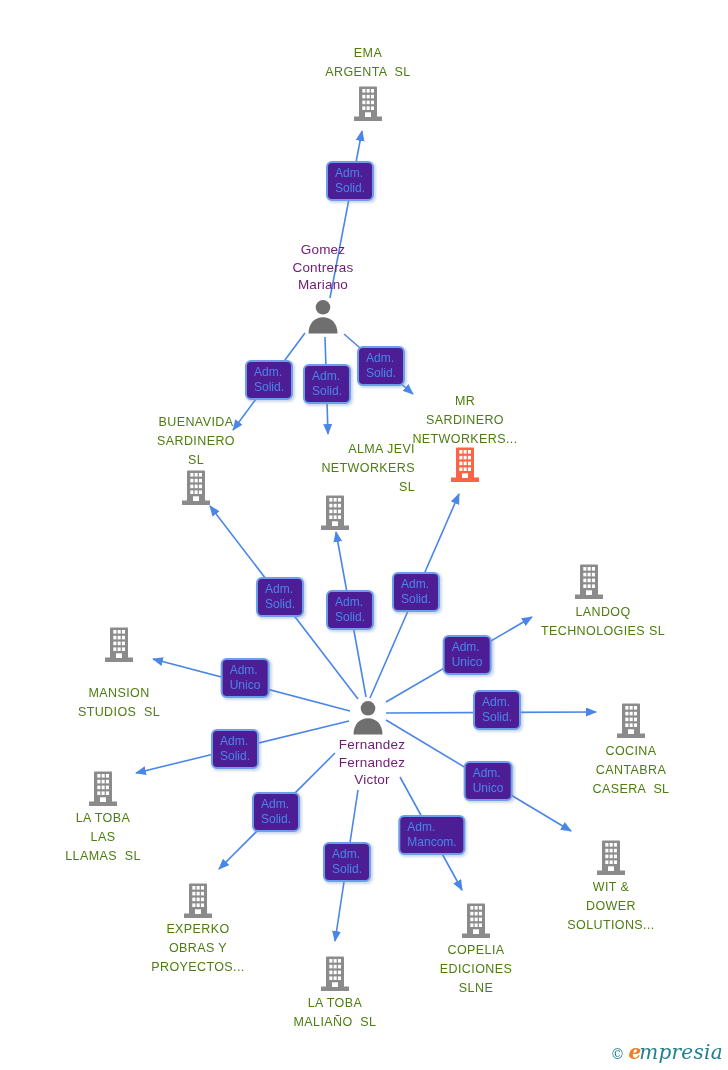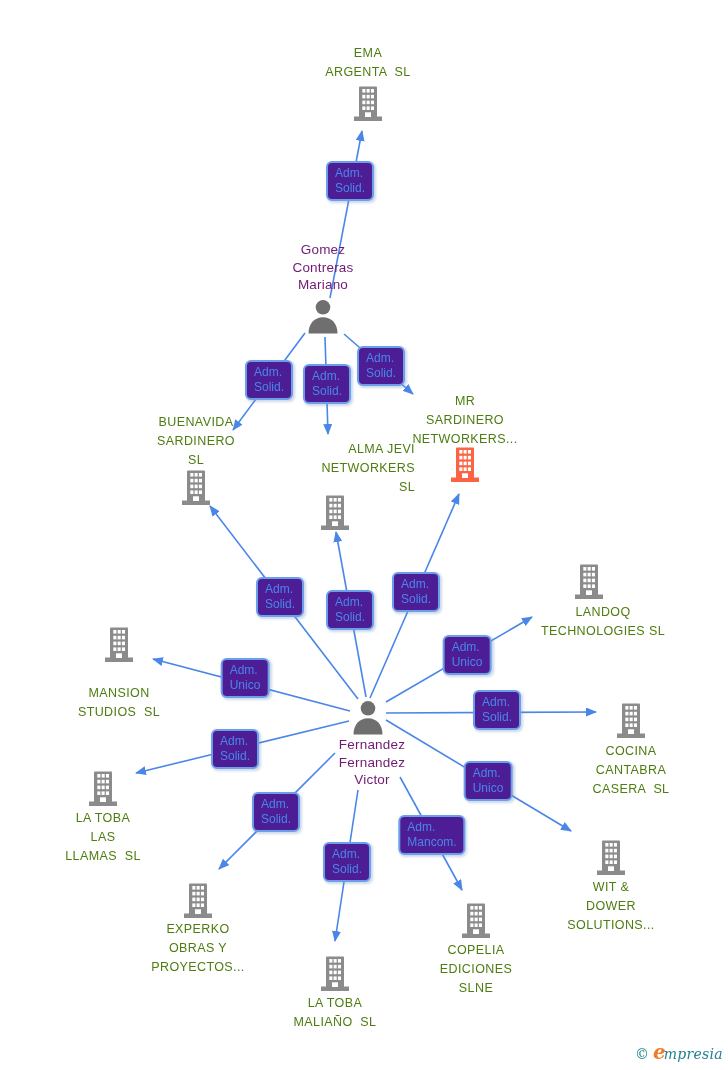--- a/index.html
+++ b/index.html
@@ -12,21 +12,21 @@
              font-size:12.5px;line-height:19px;letter-spacing:.4px;pointer-events:auto;}
   .node-text.person{color:#701a75;font-size:13.5px;line-height:17.5px;letter-spacing:.2px;}
   .edge-label{position:absolute;transform:translate(-50%,-50%);white-space:pre;
               background:#4c1d95;border:2px solid #6d9eea;border-radius:6px;
               color:#4a86e8;font-size:12px;line-height:15px;padding:3px 7px;
               box-shadow:1.5px 1.5px 2.5px rgba(110,145,190,.35);z-index:3;}
   .footer{position:absolute;right:5px;bottom:6px;z-index:4;display:flex;align-items:baseline;gap:4px;
           font-family:"DejaVu Serif",serif;font-style:italic;}
   .footer .copy{font-size:14px;font-style:normal;}
   .footer .brand-e{font-size:20px;font-weight:bold;}
-  .footer .brand-rest{font-size:14px;letter-spacing:.3px;margin-left:-2px;font-style:italic;}
+  .footer .brand-rest{font-size:20px;letter-spacing:.3px;margin-left:-2px;font-style:italic;}
 </style>
 </head>
 <body>
 
 <div class="stage">
   <svg id="edges-svg" width="728" height="1070">
     <defs>
       <marker id="arrow" markerUnits="userSpaceOnUse" markerWidth="13" markerHeight="11" refX="10" refY="4.5" orient="auto">
         <path d="M0,0 L11,4.5 L0,9 Z" fill="#4a86e8"></path>
       </marker>

